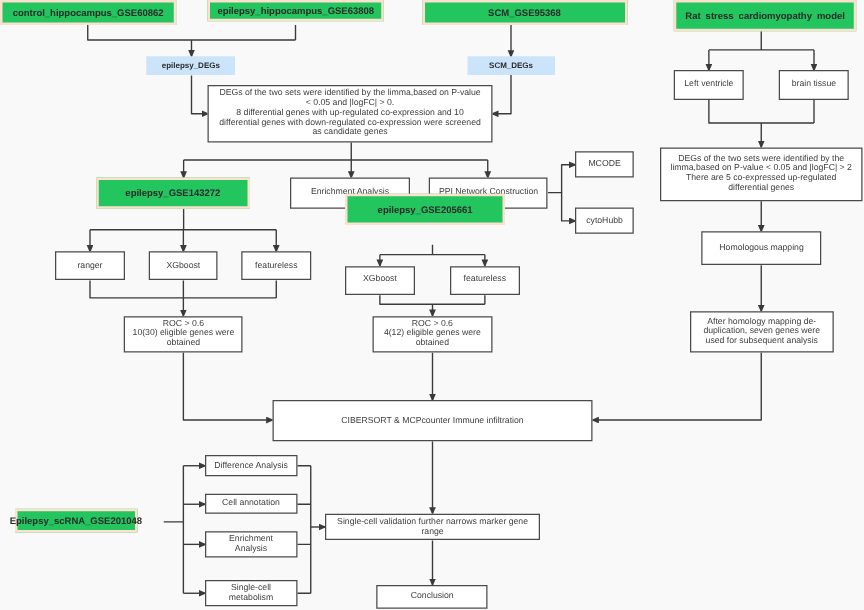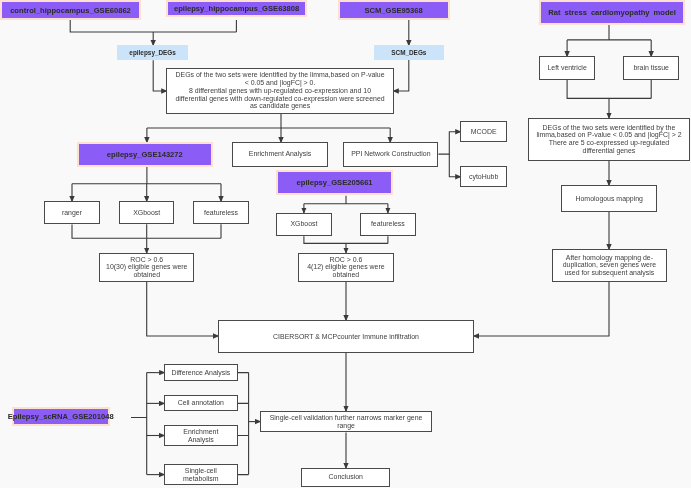--- a/index.html
+++ b/index.html
@@ -4,21 +4,21 @@
 <title>Study flowchart</title>
 <style>
   html,body{margin:0;padding:0;}
   body{width:691px;height:488px;background:#f9f9f9;overflow:hidden;
        font-family:"Liberation Sans",sans-serif;}
   #canvas{position:relative;width:691px;height:488px;}
   svg.edges{position:absolute;left:0;top:0;width:691px;height:488px;pointer-events:none;}
   .node{position:absolute;box-sizing:border-box;display:flex;align-items:center;
         justify-content:center;text-align:center;color:#3d3d3d;-webkit-font-smoothing:antialiased;}
   .plain{background:#ffffff;border:1px solid #4a4a4a;font-size:6.95px;line-height:7.8px;}
-  .yellow{background:#8b5cf6;border:2px solid #fde1ce;font-weight:bold;color:#2b2b2b;}
+  .yellow{background:#22c55e;border:2px solid #fde1ce;font-weight:bold;color:#2b2b2b;}
   .blue{background:#cce4fa;border:0;font-weight:bold;color:#2b2b2b;}
   .wide-words{word-spacing:1.9px;}
 </style>
 </head>
 <body>
 
 <div id="canvas">
 
   <svg class="edges" viewBox="0 0 691 488">
     <defs>
@@ -91,21 +91,21 @@
       <path d="M346,432.4 L346,469.1" marker-end="url(#ah)"></path>
     </g>
   </svg>
 
   <div class="node yellow" style="left:0px;top:0.2px;width:141px;height:19.7px;font-size:7.6px;">
     <span>control_hippocampus_GSE60862</span>
   </div>
   <div class="node yellow" style="left:165.8px;top:0.2px;width:141.6px;height:17px;font-size:7.6px;">
     <span>epilepsy_hippocampus_GSE63808</span>
   </div>
-  <div class="node yellow" style="left:337.6px;top:0.2px;width:112px;height:19.7px;font-size:7.6px;">
+  <div class="node yellow" style="left:337.6px;top:0.2px;width:164px;height:19.7px;font-size:7.6px;">
     <span>SCM_GSE95368</span>
   </div>
   <div class="node yellow" style="left:539.1px;top:0.4px;width:146px;height:24.5px;font-size:7.6px;">
     <span class="wide-words">Rat stress cardiomyopathy model</span>
   </div>
 
   <div class="node blue" style="left:117.4px;top:45px;width:70.5px;height:15.3px;font-size:6.4px;">
     <span>epilepsy_DEGs</span>
   </div>
   <div class="node blue" style="left:373.8px;top:45.2px;width:70.1px;height:14.6px;font-size:6.4px;">
@@ -115,21 +115,21 @@
   <div class="node plain" style="left:166.2px;top:67.9px;width:227.7px;height:45.7px;">
     <div>
       <div>DEGs of the two sets were identified by the limma,based on P-value</div>
       <div>&lt; 0.05 and |logFC| &gt; 0.</div>
       <div>8 differential genes with up-regulated co-expression and  10</div>
       <div>differential genes with down-regulated co-expression were screened</div>
       <div>as candidate genes</div>
     </div>
   </div>
 
-  <div class="node yellow" style="left:76.8px;top:142.2px;width:136px;height:24.8px;font-size:7.6px;">
+  <div class="node yellow" style="left:76.8px;top:142.2px;width:123px;height:24.8px;font-size:7.6px;">
     <span>epilepsy_GSE143272</span>
   </div>
   <div class="node plain" style="left:232.1px;top:141.9px;width:95.8px;height:24.9px;">
     <span>Enrichment Analysis</span>
   </div>
   <div class="node plain" style="left:343.3px;top:142.0px;width:95.1px;height:24.6px;">
     <span>PPI Network Construction</span>
   </div>
   <div class="node plain" style="left:460.2px;top:121.1px;width:46.9px;height:21.4px;">
     <span>MCODE</span>
@@ -148,21 +148,21 @@
     <span>featureless</span>
   </div>
   <div class="node plain" style="left:99.2px;top:252.8px;width:95.1px;height:29.0px;">
     <div>
       <div>ROC &gt; 0.6</div>
       <div>10(30) eligible genes were</div>
       <div>obtained</div>
     </div>
   </div>
 
-  <div class="node yellow" style="left:276.1px;top:170px;width:117px;height:25.1px;font-size:7.6px;">
+  <div class="node yellow" style="left:276.1px;top:155px;width:128px;height:25.1px;font-size:7.6px;">
     <span>epilepsy_GSE205661</span>
   </div>
   <div class="node plain" style="left:276.1px;top:212.5px;width:55.7px;height:23.7px;">
     <span>XGboost</span>
   </div>
   <div class="node plain" style="left:360.1px;top:212.5px;width:55.5px;height:23.7px;">
     <span>featureless</span>
   </div>
   <div class="node plain" style="left:298.2px;top:252.5px;width:95.4px;height:29.5px;">
     <div>

